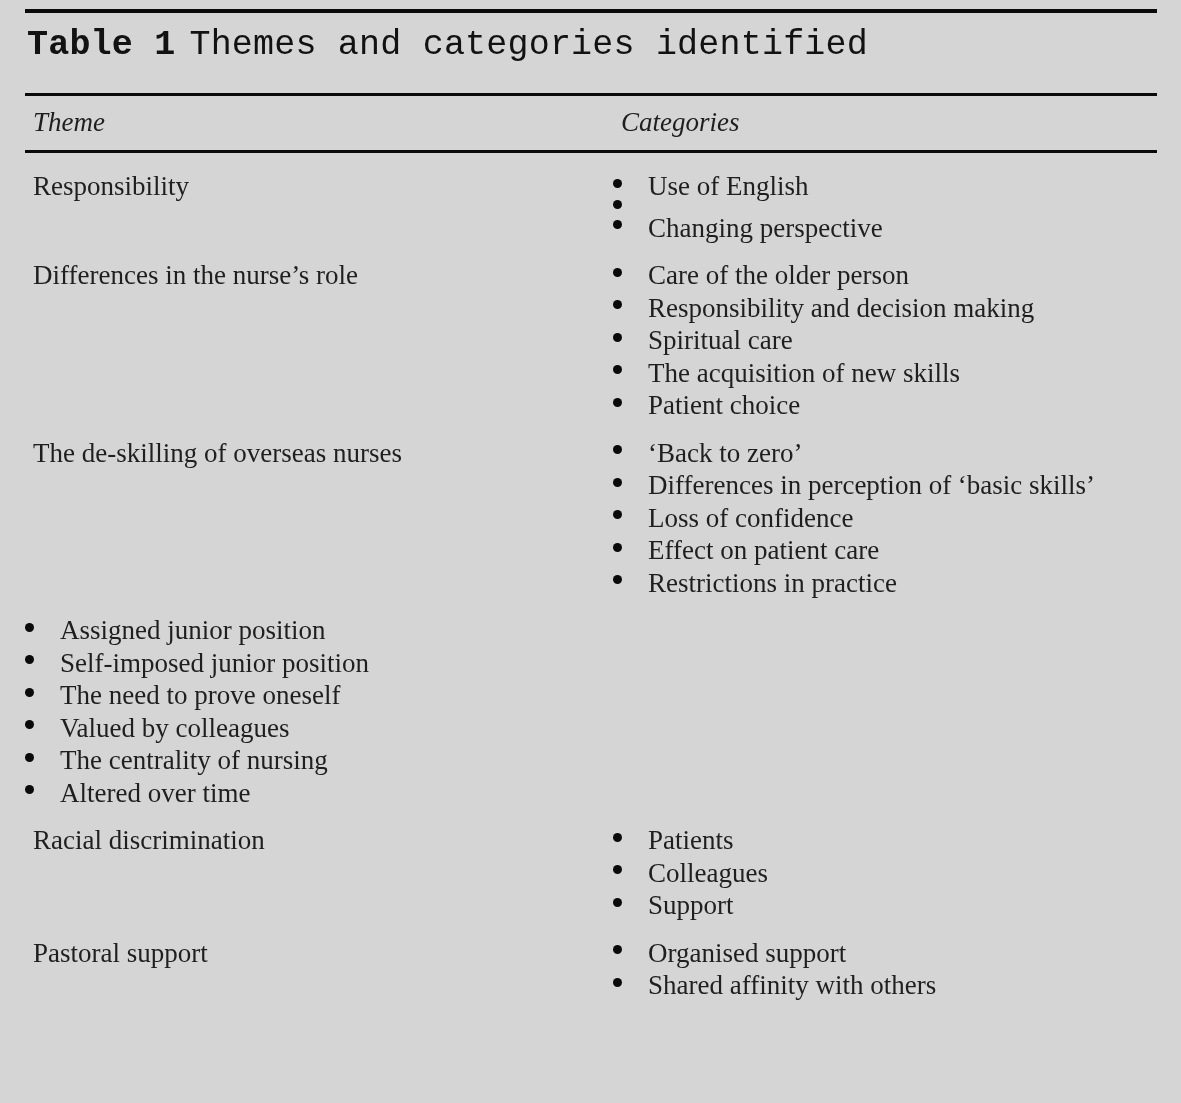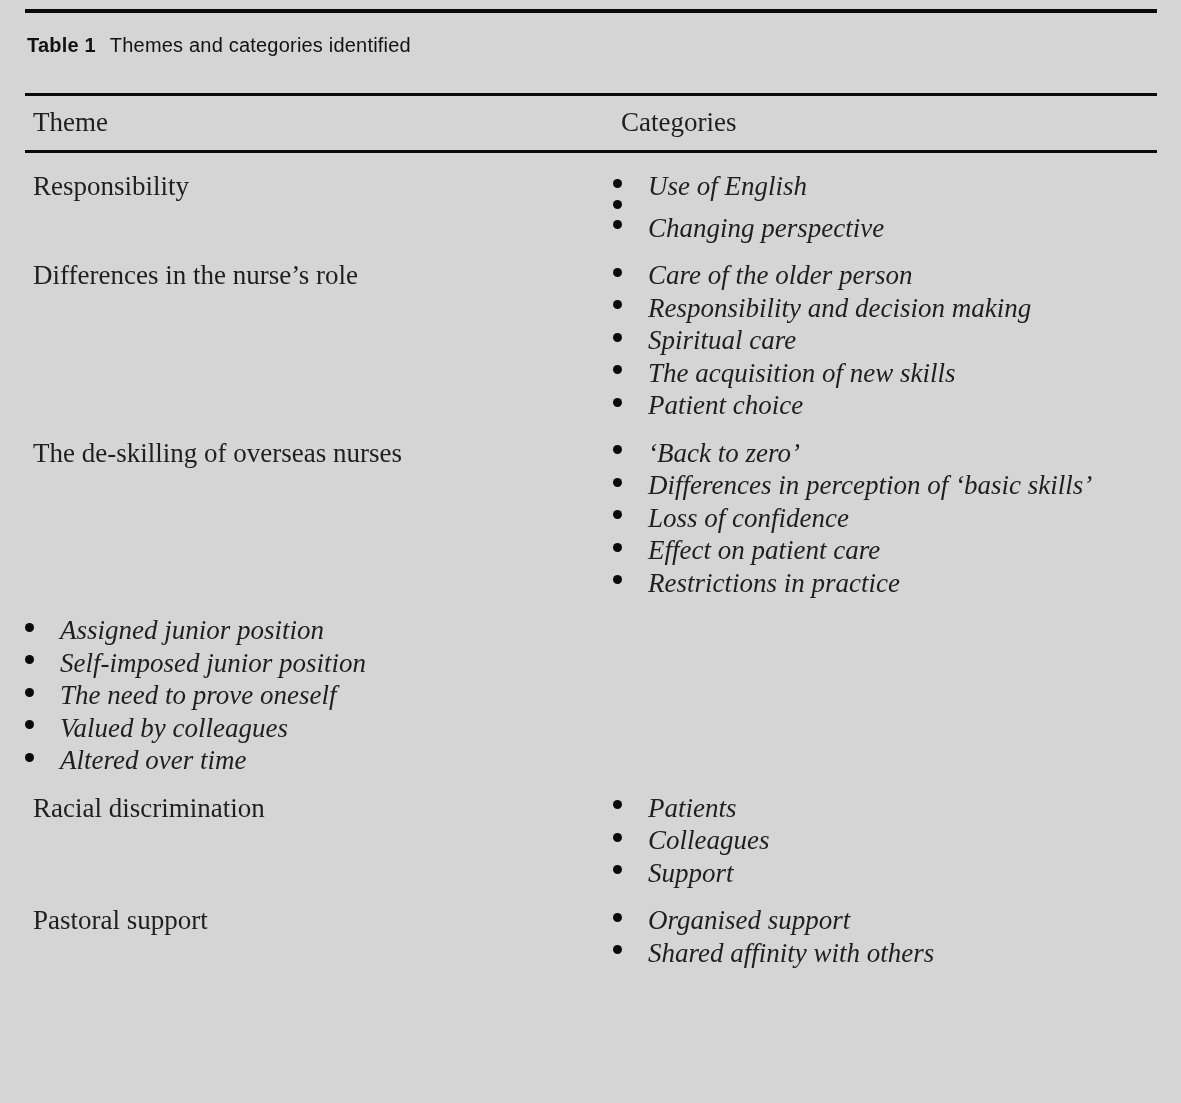--- a/index.html
+++ b/index.html
@@ -18,41 +18,42 @@
     padding: 9px 24px 0 25px;
   }
   .rule {
     background: #0a0a0a;
     border: none;
     width: 100%;
   }
   .rule-top    { height: 4px; }
   .rule-mid    { height: 3px; }
   .caption {
-    font-family: Liberation Sans, sans-serif;
-    font-size: 20px;
+    font-family: Liberation Mono, monospace;
+    font-size: 35px;
     line-height: 34px;
     color: #121212;
     margin: 15px 0 31px 2px;
     letter-spacing: 0.2px;
   }
   .caption .caption-label {
     font-weight: bold;
     margin-right: 14px;
   }
   .grid-2col {
     display: grid;
     grid-template-columns: 588px 1fr;
   }
   .header-row {
     font-size: 27px;
     padding: 11px 0 12px 0;
   }
   .header-cell {
     padding-left: 8px;
+    font-style: italic;
   }
   .table-body {
     padding-top: 17px;
   }
   .theme-row {
     margin-bottom: 15px;
   }
   .theme-cell {
     font-size: 27px;
     line-height: 32.5px;
@@ -61,21 +62,20 @@
   .category-list {
     margin: 0;
     padding: 0;
     list-style: none;
   }
   .category-item {
     display: flex;
     align-items: baseline;
     font-size: 27px;
     line-height: 32.5px;
-    font-style: italic;
   }
   .bullet-icon {
     flex: 0 0 auto;
     width: 9px;
     height: 9px;
     border-radius: 50%;
     background: #0a0a0a;
     margin-right: 26px;
     position: relative;
     top: -3px;
@@ -198,20 +198,24 @@
   <li class="category-item">
     <span class="bullet-icon"></span>
     <span>The need to prove oneself</span>
   </li>
 
   <li class="category-item">
     <span class="bullet-icon"></span>
     <span>Valued by colleagues</span>
   </li>
 
+  <li class="category-item">
+    <span class="bullet-icon"></span>
+    <span>The centrality of nursing</span>
+  </li>
 
   <li class="category-item">
     <span class="bullet-icon"></span>
     <span>Altered over time</span>
   </li>
 </ul>
   </div>
 
   <div class="grid-2col theme-row">
     <div class="theme-cell">Racial discrimination</div>

